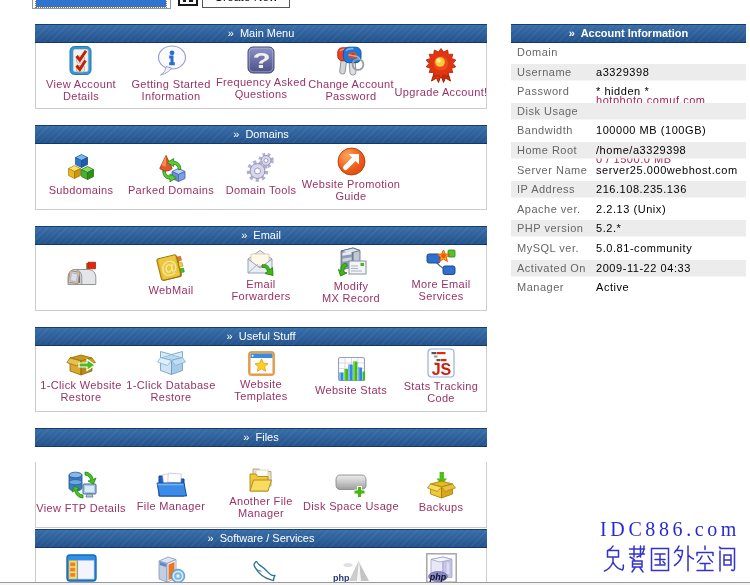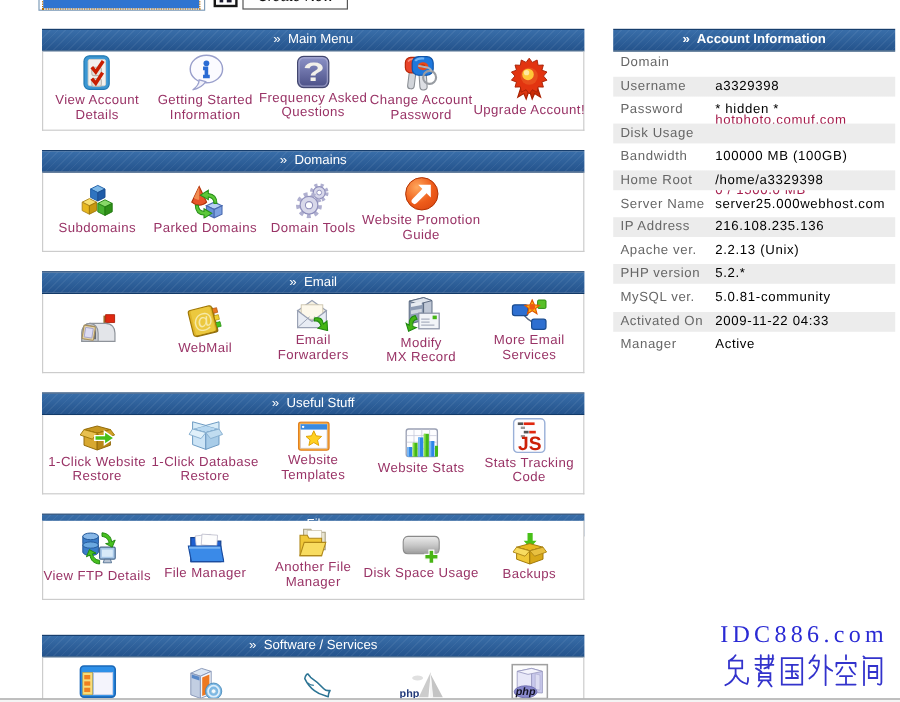--- a/index.html
+++ b/index.html
@@ -300,21 +300,21 @@
    <rect x="9.5" y="4" width="9" height="2.2" fill="#e02810"></rect>
    <rect x="7" y="7.5" width="3.5" height="2" fill="#999"></rect>
    <rect x="9.5" y="11" width="4" height="2.2" fill="#555"></rect>
    <rect x="14" y="11" width="5.5" height="2.2" fill="#e02810"></rect>
    <rect x="7" y="14.5" width="3.5" height="2" fill="#999"></rect>
    <text x="14.5" y="27" text-anchor="middle" font-family="Liberation Sans" font-size="16" font-weight="bold" fill="#cc2008">JS</text>
   </svg>
   <div class="lbl">Stats Tracking<br>Code</div>
  </div>
 </div>
-<div class="bdy" style="top:434px;" id="s5">
+<div class="bdy" style="top:462px;" id="s5">
  <div class="cell">
   <svg class="ic" width="33" height="30" viewBox="0 0 33 30">
    <g>
     <path d="M4 5 L4 11 C4 12.6 7 14 10.5 14 C14 14 17 12.6 17 11 L17 5 Z" fill="#3a7cc8" stroke="#1f5494" stroke-width="0.8"></path>
     <ellipse cx="10.5" cy="5" rx="6.5" ry="2.8" fill="#88b8e8" stroke="#1f5494" stroke-width="0.8"></ellipse>
     <path d="M4 12 L4 18 C4 19.6 7 21 10.5 21 C14 21 17 19.6 17 18 L17 12 Z" fill="#3a7cc8" stroke="#1f5494" stroke-width="0.8"></path>
     <ellipse cx="10.5" cy="12.2" rx="6.5" ry="2.6" fill="#6aa8e0" stroke="#1f5494" stroke-width="0.7"></ellipse>
    </g>
    <rect x="18" y="14" width="13" height="10" rx="1" fill="#a8c8e8" stroke="#48688c" stroke-width="1"></rect>
    <rect x="20" y="16" width="9" height="6" fill="#d8eaf8"></rect>

